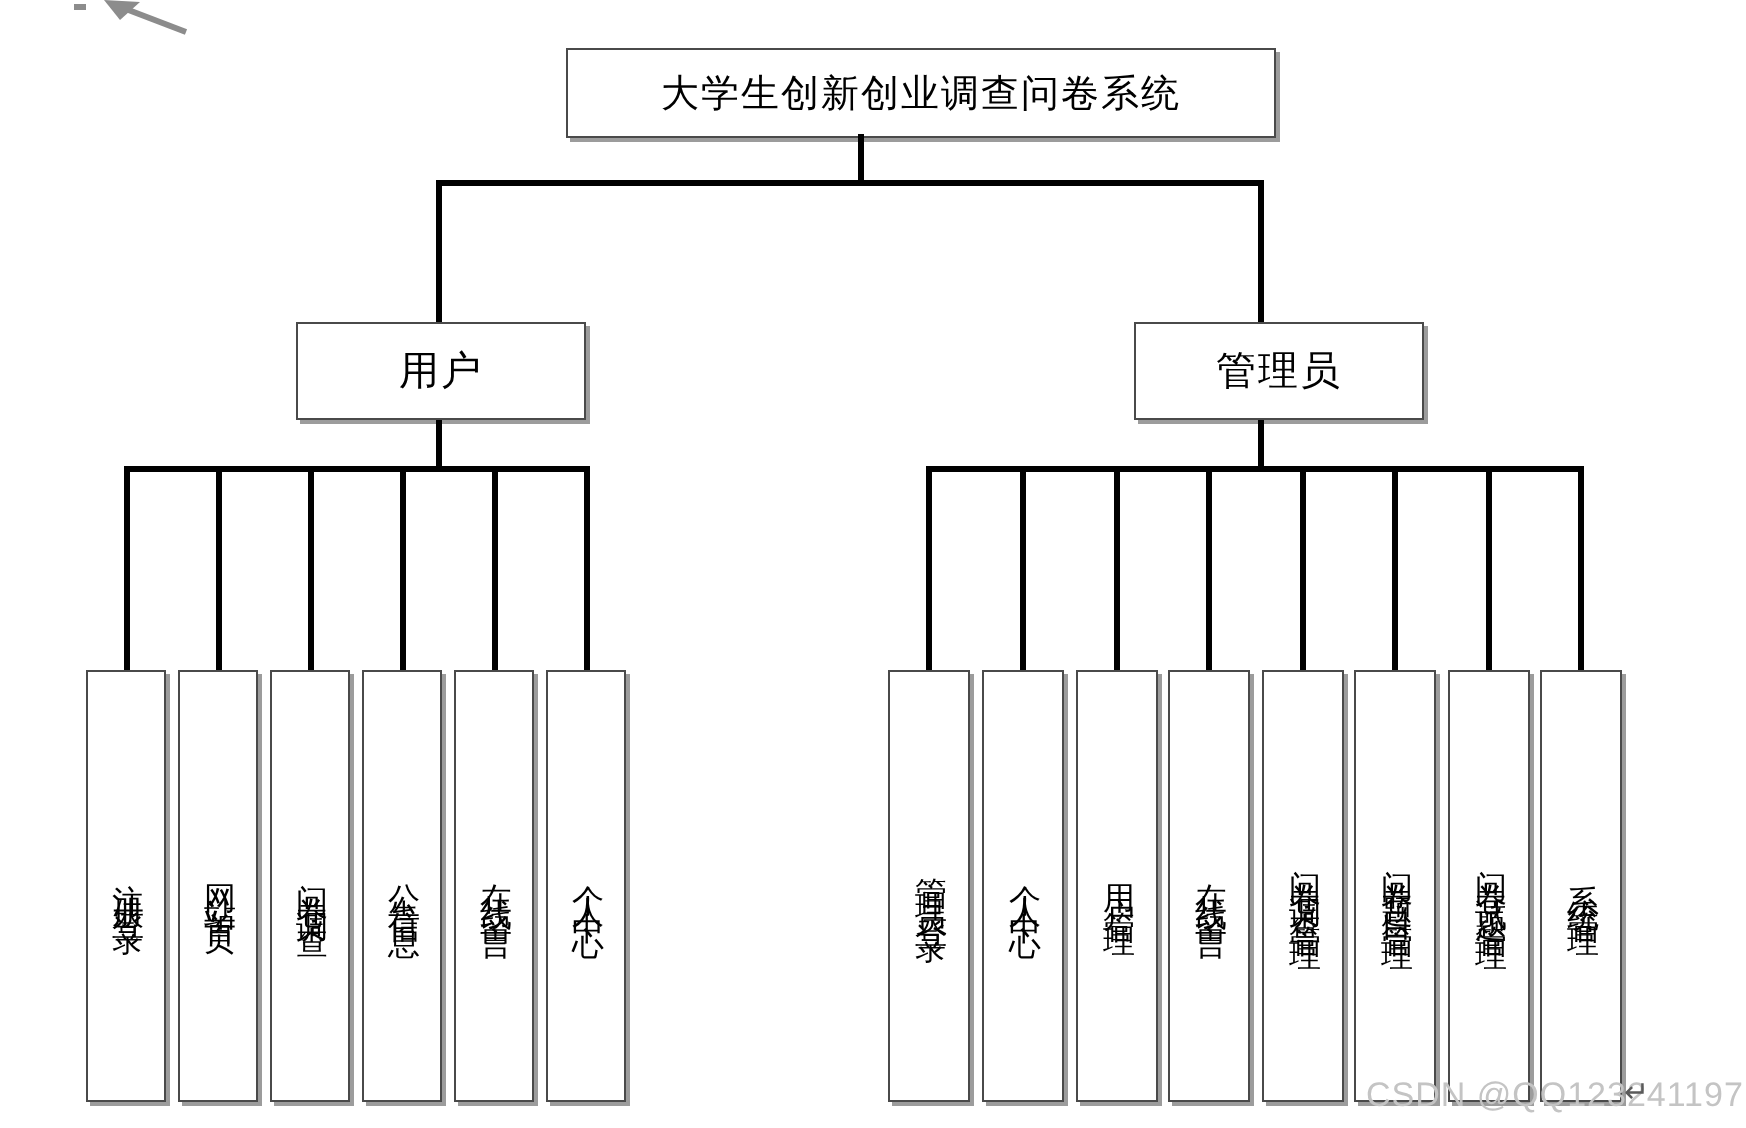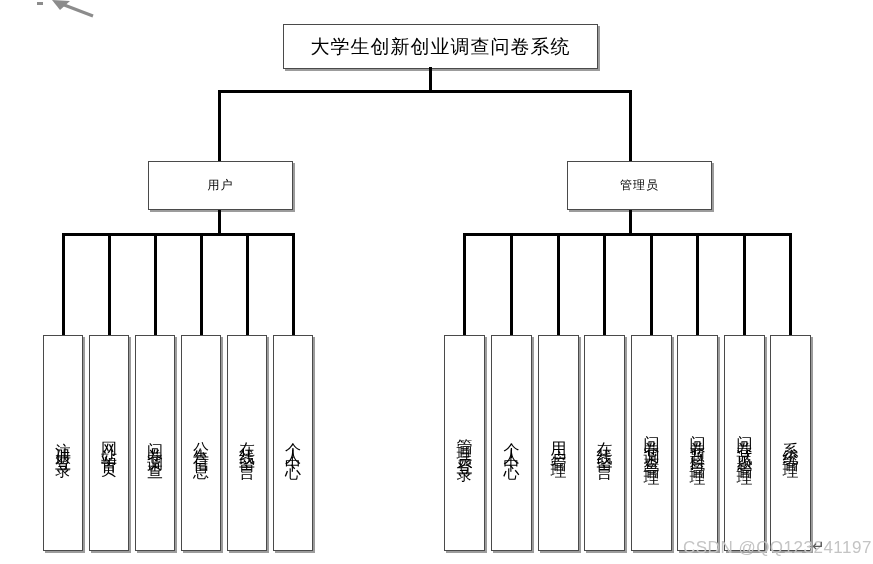--- a/index.html
+++ b/index.html
@@ -21,27 +21,27 @@
     box-sizing: border-box;
     background: #ffffff;
     border: 1px solid #4a4a4a;
     box-shadow: 2px 2px 0 #9c9c9c;
     display: flex;
     align-items: center;
     justify-content: center;
     color: #000000;
   }
   .node.root {
-    left: 283px; top: 24px; width: 315px; height: 45px;
+    left: 283px; top: 24px; width: 355px; height: 45px;
     font-size: 19px;
     letter-spacing: 1px;
   }
   .node.mid {
     width: 145px; height: 49px;
-    font-size: 12px;
+    font-size: 20px;
     letter-spacing: 1px;
   }
   .node.mid.user  { left: 148px; top: 161px; }
   .node.mid.admin { left: 567px; top: 161px; }
   .node.leaf {
     top: 335px; height: 216px; width: 40px;
     font-size: 16px;
   }
   .node.leaf.wide { width: 41px; }
   .vtext {

